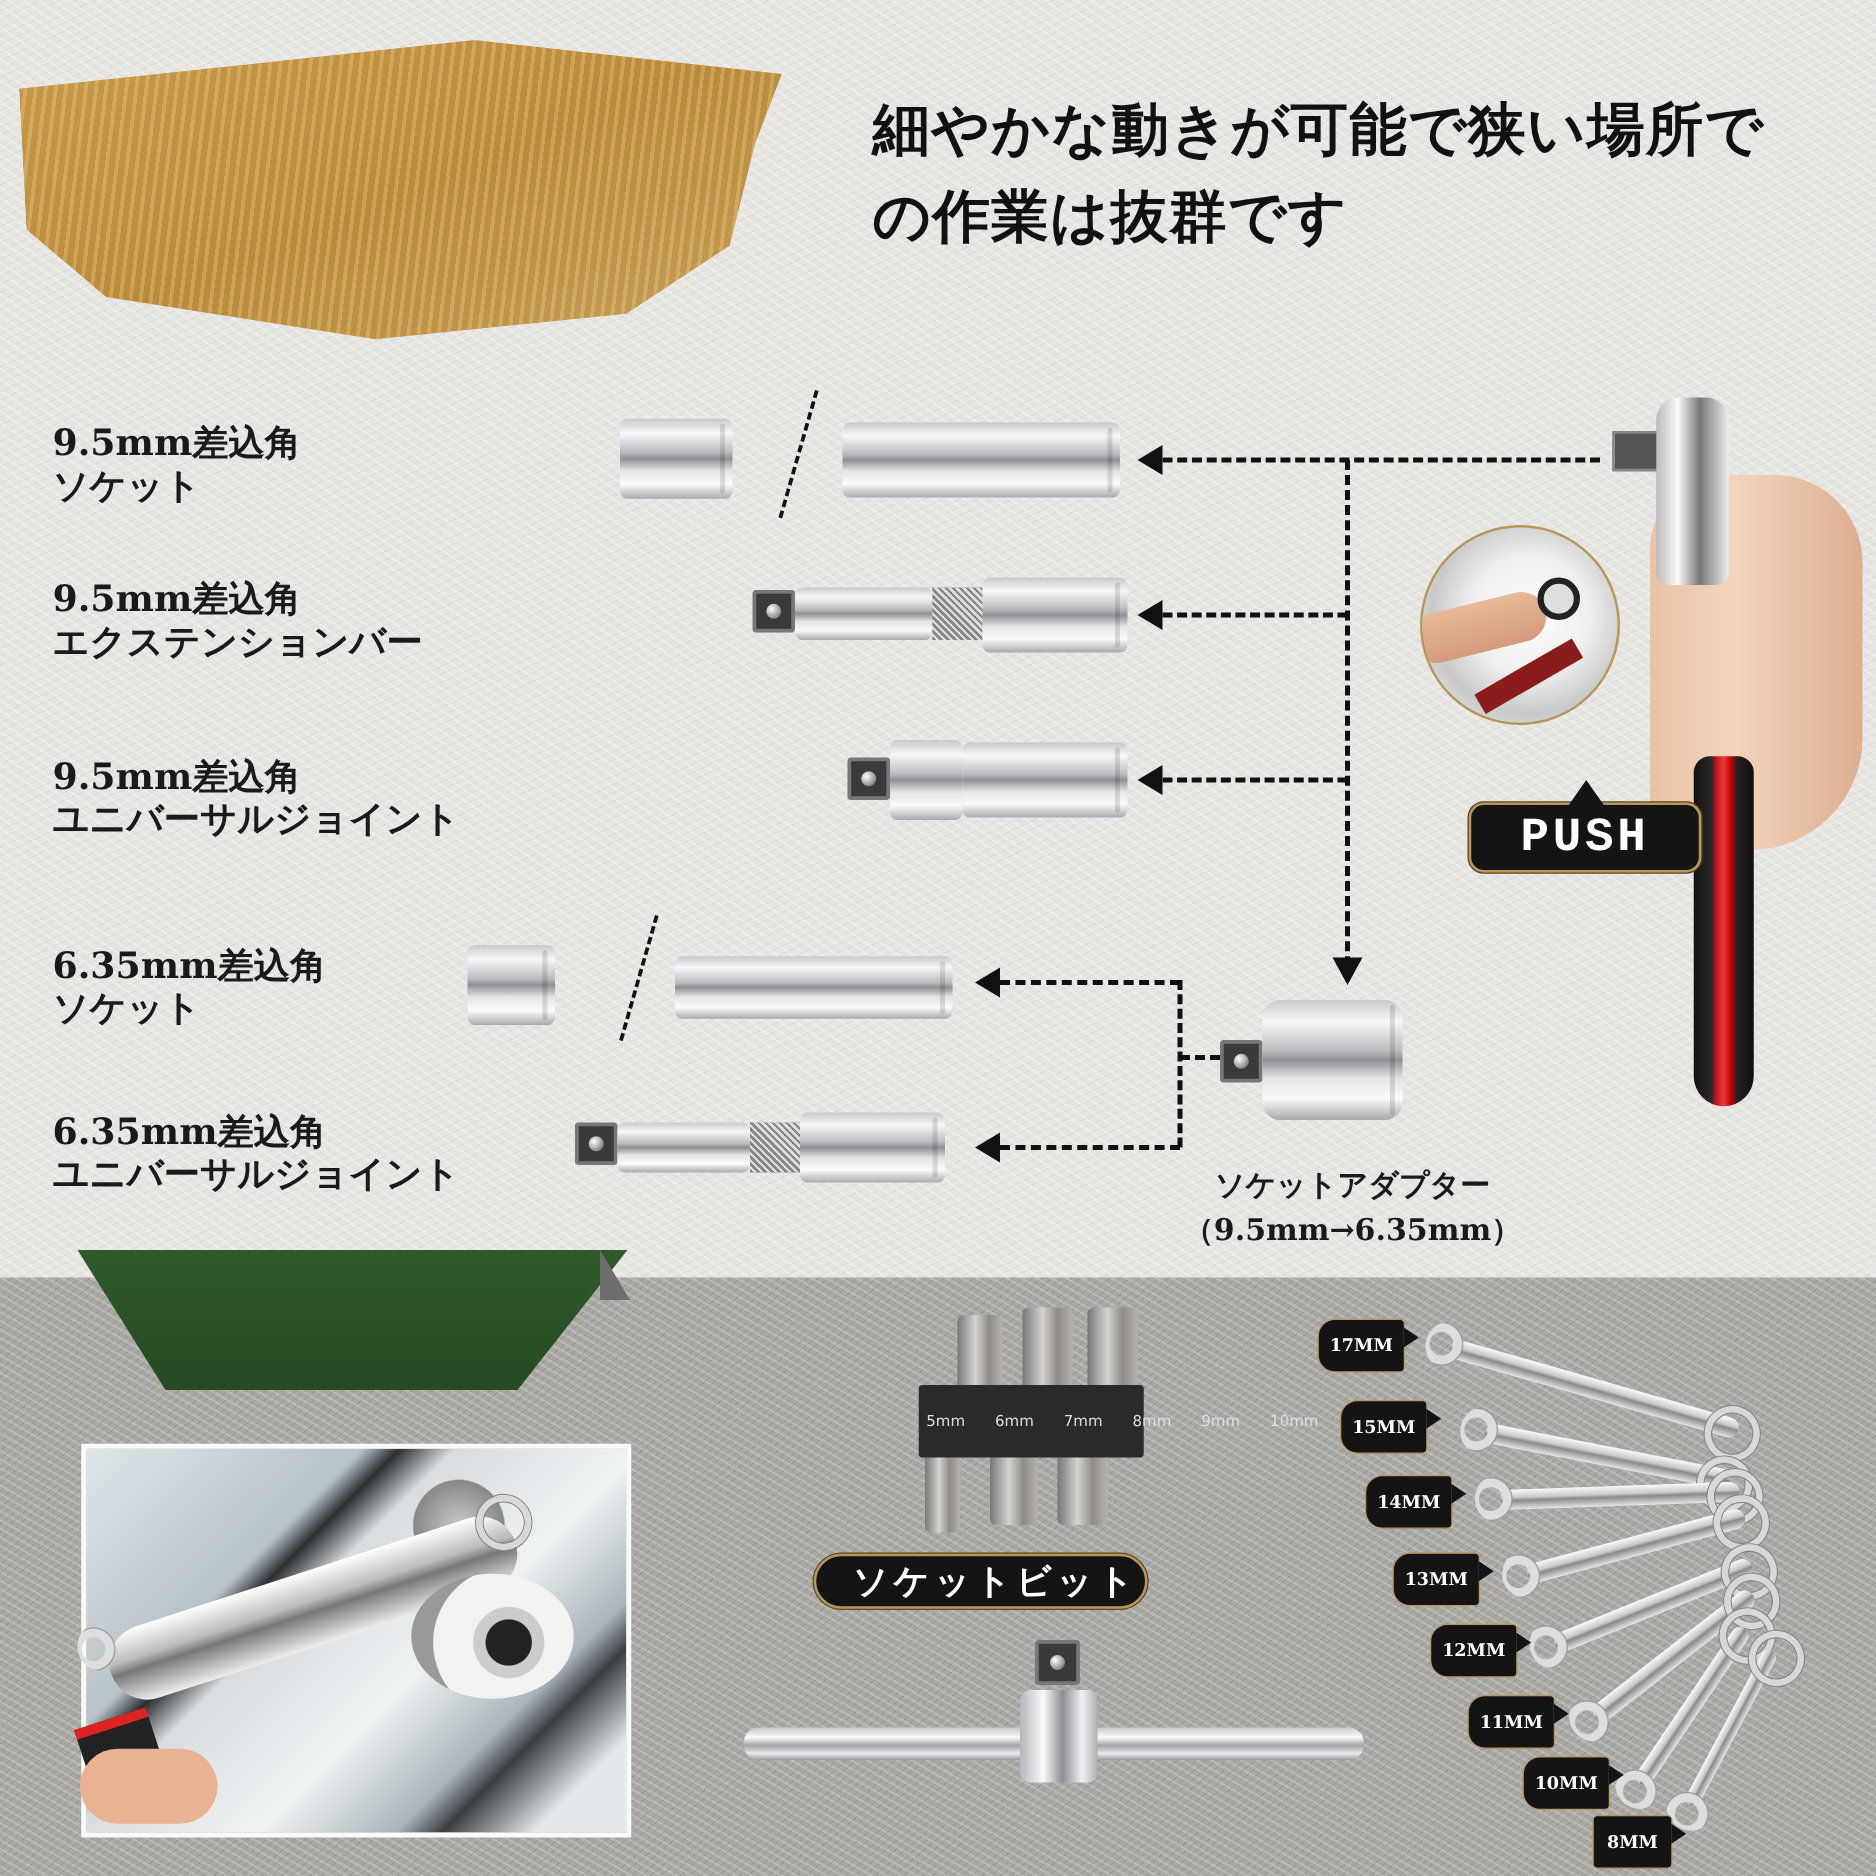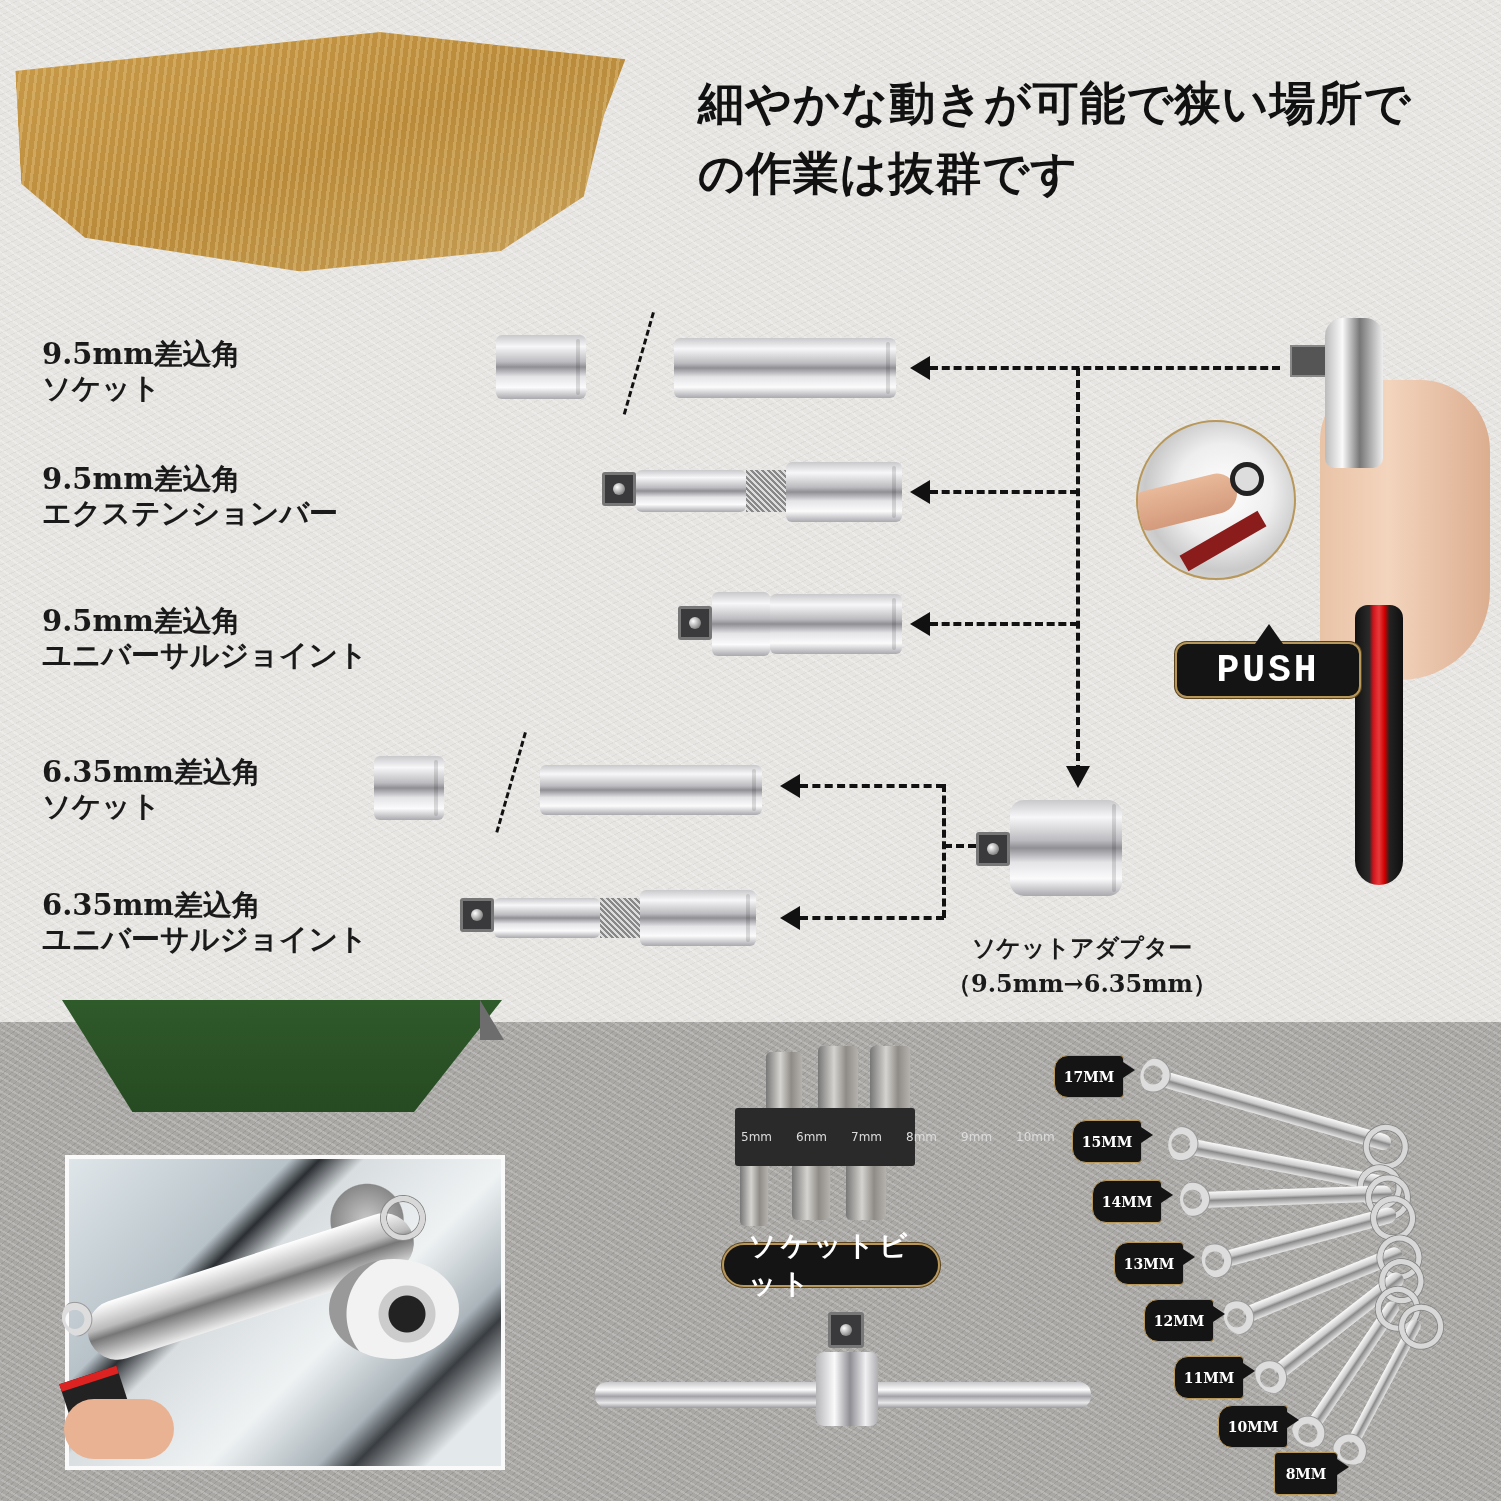--- a/index.html
+++ b/index.html
@@ -93,21 +93,21 @@
     background: linear-gradient(180deg, #fff, #bbb 40%, #777 55%, #eee); transform: rotate(-18deg); }
   .photo .head { position: absolute; left: 260px; top: 100px; width: 130px; height: 100px; border-radius: 50%;
     background: radial-gradient(circle at 60% 55%, #222 0 18px, #ccc 19px 28px, #f2f2f2 29px 60px, #999 61px); }
   .photo .handle { position: absolute; left: -5px; top: 215px; width: 60px; height: 40px; background: #222; border-top: 8px solid #d22; transform: rotate(-18deg); }
   .photo .finger { position: absolute; left: -5px; top: 240px; width: 110px; height: 60px; border-radius: 30px; background: #e9b393; }
 
   
   .bit-holder { position: absolute; left: 735px; top: 1108px; width: 180px; height: 58px; background: #2a2a2a; border-radius: 3px;
     color: #ddd; font-family: "DejaVu Sans", sans-serif; font-size: 12px; display: flex; align-items: center; justify-content: space-around; padding: 0 6px; gap: 24px; }
   .bit { position: absolute; width: 36px; border-radius: 5px; background: linear-gradient(90deg, #777, #d5d3cf 40%, #8f8c87 70%, #b5b2ad); }
-  .bit-label { left: 722px; top: 1243px; width: 218px; height: 44px; border-radius: 22px; font-size: 28px; letter-spacing: 4px; padding-left: 24px; }
+  .bit-label { left: 651px; top: 1243px; width: 267px; height: 44px; border-radius: 22px; font-size: 28px; letter-spacing: 4px; padding-left: 24px; }
 
   
   .t-bar { position: absolute; left: 595px; top: 1382px; width: 496px; height: 26px; border-radius: 12px;
     background: linear-gradient(180deg, #c7c7ca, #fbfbfc 30%, #a3a3a8 55%, #e8e8ea 80%, #9a9aa0); }
   .t-block { position: absolute; left: 816px; top: 1352px; width: 62px; height: 74px; border-radius: 8px;
     background: linear-gradient(90deg, #b6b6ba, #fafafb 30%, #8e8e94 55%, #f0f0f2 80%, #aeaeb2); }
   .t-square { left: 828px; top: 1312px; width: 36px; height: 36px; }
   .slide-label { left: 575px; top: 1440px; width: 512px; height: 48px; border-radius: 24px; font-size: 29px; letter-spacing: 1px; }
 
   

